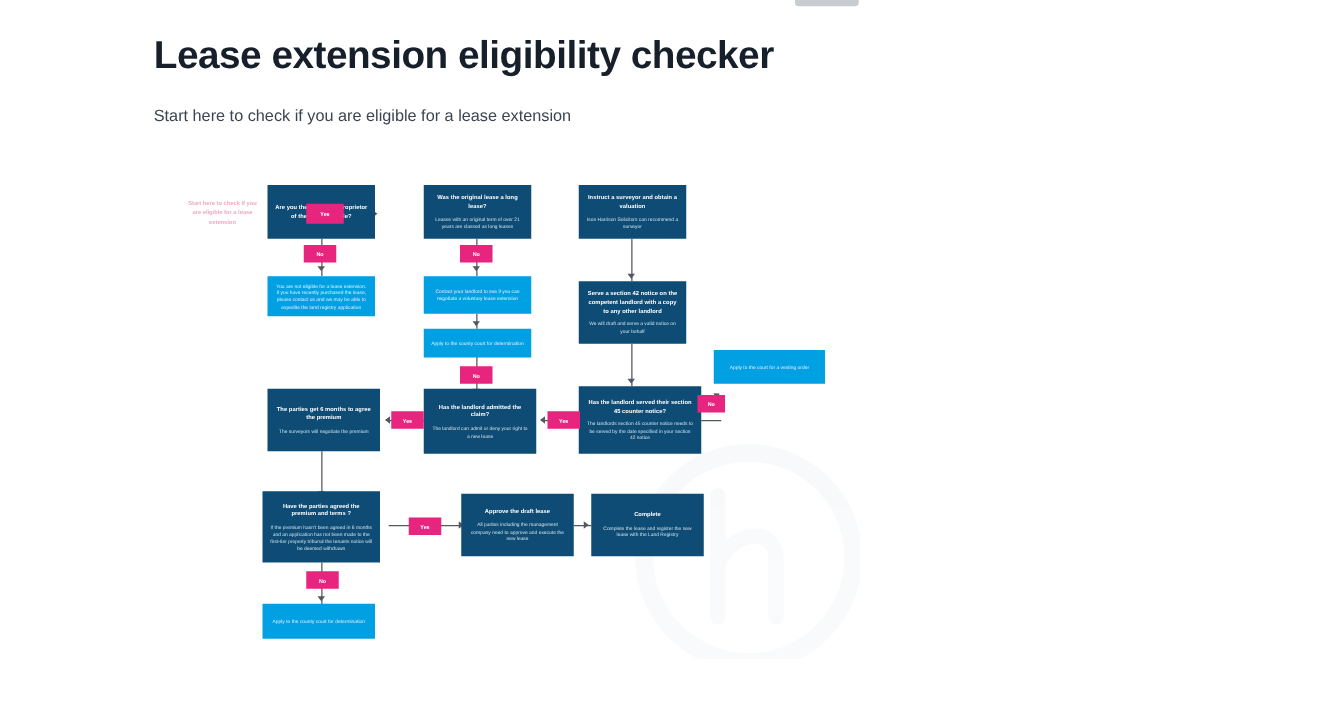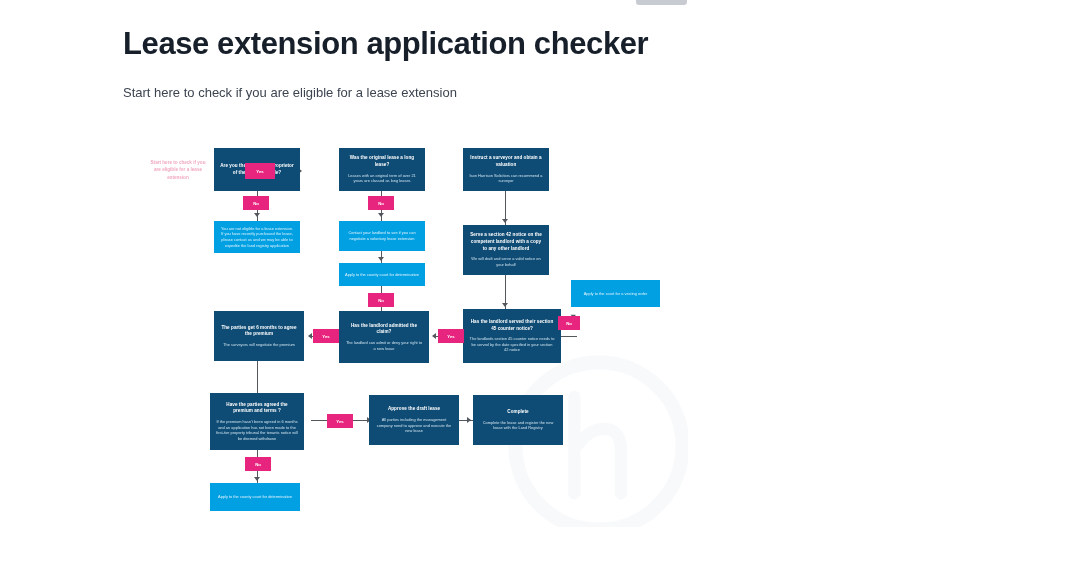--- a/index.html
+++ b/index.html
@@ -156,21 +156,21 @@
     transform: rotate(-35deg);
   }
 </style>
 </head>
 <body>
 
 <div id="page">
 
   <div class="top-nub"></div>
 
-  <div class="page-title">Lease extension application checker</div>
+  <div class="page-title">Lease extension eligibility checker</div>
   <div class="page-subtitle">Start here to check if you are eligible for a lease extension</div>
 
   <div id="chart">
 
     <svg class="watermark" viewBox="0 0 200 200" aria-hidden="true">
       <circle cx="100" cy="100" r="88" fill="none" stroke="#e9eef1" stroke-width="15"></circle>
       <path d="M74 48 L74 150" stroke="#e9eef1" stroke-width="13" fill="none" stroke-linecap="round"></path>
       <path d="M74 104 q14 -22 31 -22 q18 0 18 22 l0 46" stroke="#e9eef1" stroke-width="13" fill="none" stroke-linecap="round"></path>
     </svg>
 

